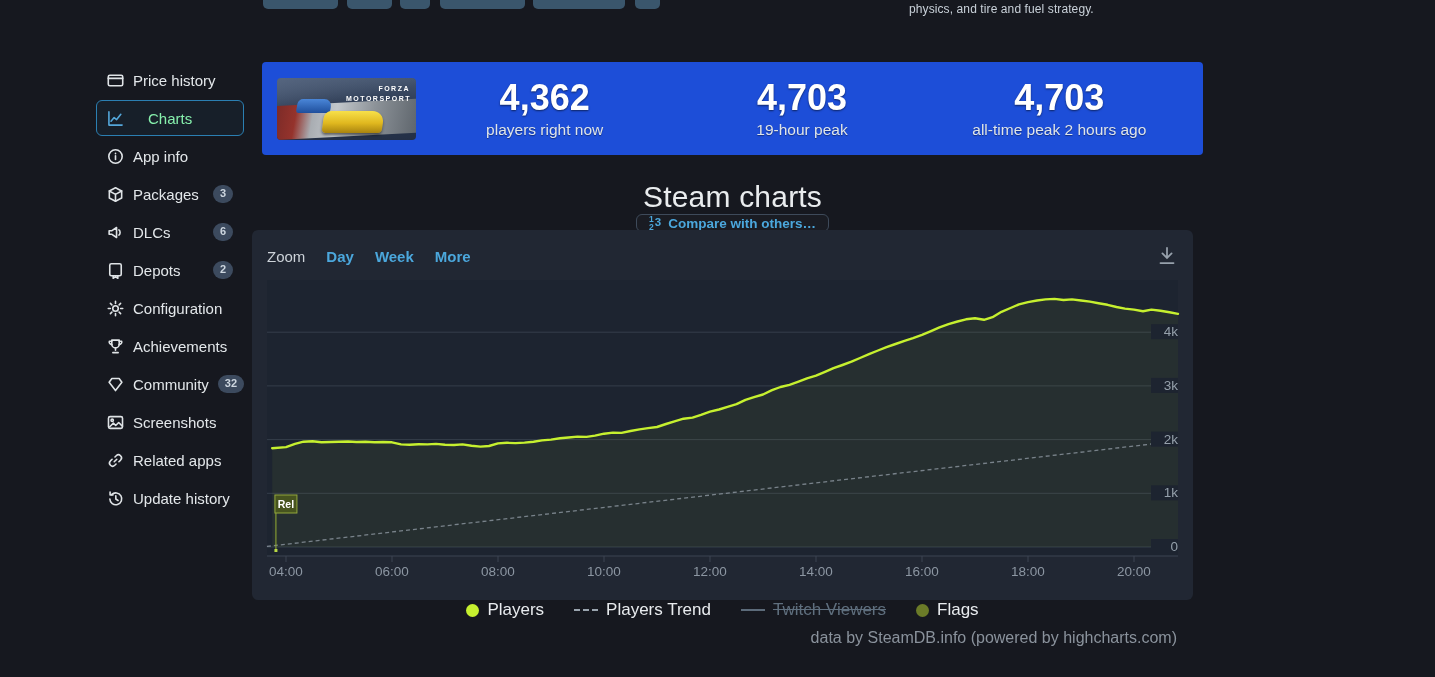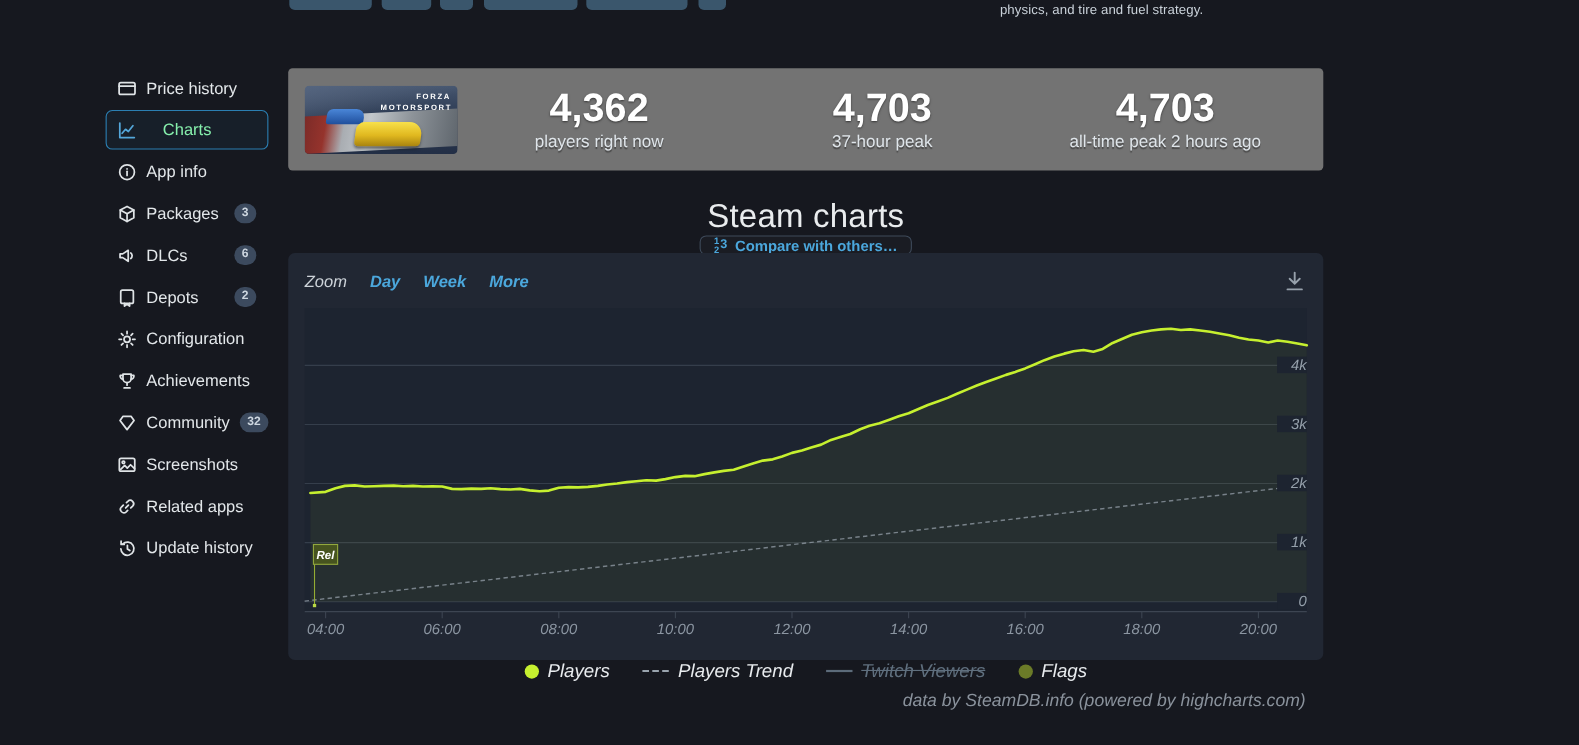--- a/index.html
+++ b/index.html
@@ -27,21 +27,21 @@
   .side-item.active .icon { color:#54a7da; }
   .side-item svg { width:17px; height:17px; stroke:currentColor; fill:none; stroke-width:1.5; stroke-linecap:round; stroke-linejoin:round; }
   .badge {
     margin-left:auto; background:#3c4a5e; color:#cdd6df; font-size:11px; font-weight:700;
     border-radius:9px; padding:2px 7px; line-height:1.2;
   }
 
   
   .stats-panel {
     position:absolute; left:262px; top:62px; width:941px; height:93px;
-    background:#737373; border-radius:4px; display:flex; align-items:center; padding:0 15px;
+    background:#1d4ed8; border-radius:4px; display:flex; align-items:center; padding:0 15px;
   }
   .capsule {
     width:139px; height:62px; border-radius:4px; overflow:hidden; position:relative; flex:0 0 139px;
     background:linear-gradient(165deg,#55657f 0%,#39486200 45%),linear-gradient(180deg,#45556e 0%,#2c3a52 45%,#232f46 100%);
   }
   .capsule .track {
     position:absolute; left:0; right:0; bottom:0; height:34px;
     background:linear-gradient(100deg,#7c2b28 0%,#95332c 14%,#a9adb2 26%,#c2c7cb 42%,#8d9399 68%,#5f666d 100%);
     transform:skewY(-3deg); transform-origin:left bottom;
   }
@@ -62,22 +62,22 @@
     display:flex; align-items:center; gap:7px; height:27px; padding:0 12px;
     border:1px solid #3e4a5a; border-radius:6px; background:rgba(255,255,255,.02);
     color:#4ba7dc; font-size:13.5px; font-weight:700; cursor:pointer;
   }
   .cmp-icon { display:flex; align-items:center; gap:1px; font-weight:700; }
   .cmp-col { display:flex; flex-direction:column; font-size:8.5px; line-height:.95; }
   .cmp-three { font-size:11.5px; margin-top:-2px; }
 
   
   .chart-panel {
-    position:absolute; left:262px; top:230px; width:941px; height:370px;
-    background:#212733; border-radius:6px;font-style:italic;
+    position:absolute; left:252px; top:230px; width:941px; height:370px;
+    background:#212733; border-radius:6px;
   }
   .chart-controls { position:absolute; top:18px; left:15px; display:flex; align-items:center; gap:21px; font-size:15px; }
   .zoom-label { color:#cdd3d9; }
   .range-link { color:#4ba7dc; font-weight:700; cursor:pointer; }
   .download-btn { position:absolute; top:14px; right:14px; width:24px; height:24px; cursor:pointer; color:#97a1ac; }
   .download-btn svg { width:24px; height:24px; stroke:currentColor; fill:none; stroke-width:1.6; stroke-linecap:round; }
   #chart { position:absolute; top:50px; left:0; width:941px; height:300px; }
   .legend { position:absolute; top:370px; left:0; width:941px; display:flex; justify-content:center; align-items:center; gap:30px; }
   .legend-item { display:flex; align-items:center; gap:8px; font-size:17px; color:#e8ebee; cursor:pointer; }
   .legend-item.disabled { color:#5f6f7e; text-decoration:line-through; }
@@ -223,21 +223,21 @@
     <div class="car-blue"></div>
     <div class="car-yellow"></div>
     <div class="game-title">FORZA MOTORSPORT</div>
   </div>
   <div class="stat-block">
     <div class="stat-value">4,362</div>
     <div class="stat-label">players right now</div>
   </div>
   <div class="stat-block">
     <div class="stat-value">4,703</div>
-    <div class="stat-label">37-hour peak</div>
+    <div class="stat-label">19-hour peak</div>
   </div>
   <div class="stat-block">
     <div class="stat-value">4,703</div>
     <div class="stat-label">all-time peak 2 hours ago</div>
   </div>
 </div>
 
 <div class="section-header">
   <h1 class="section-title">Steam charts</h1>
   <button class="compare-btn">

